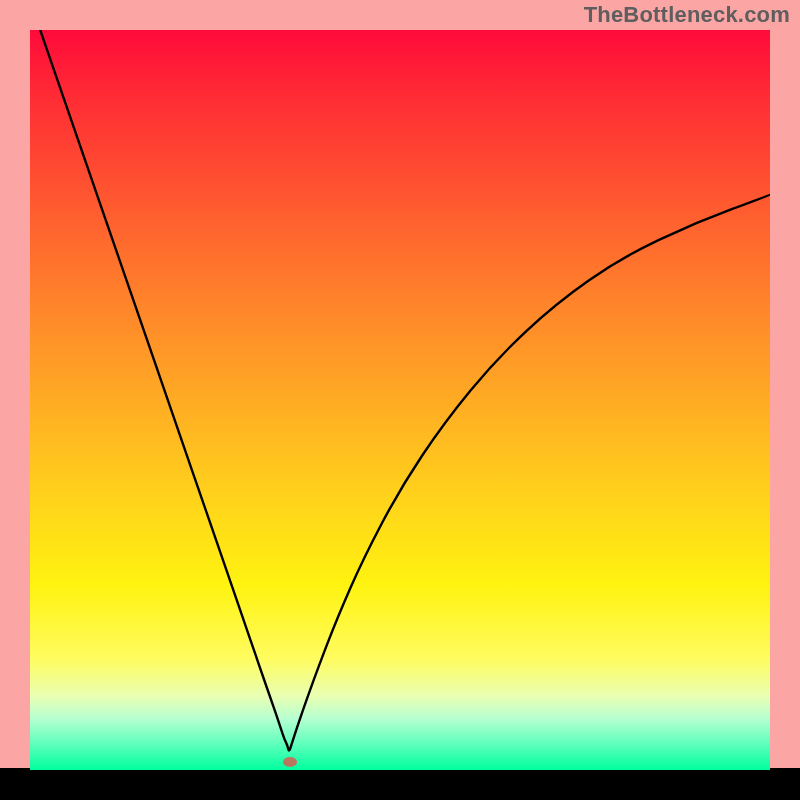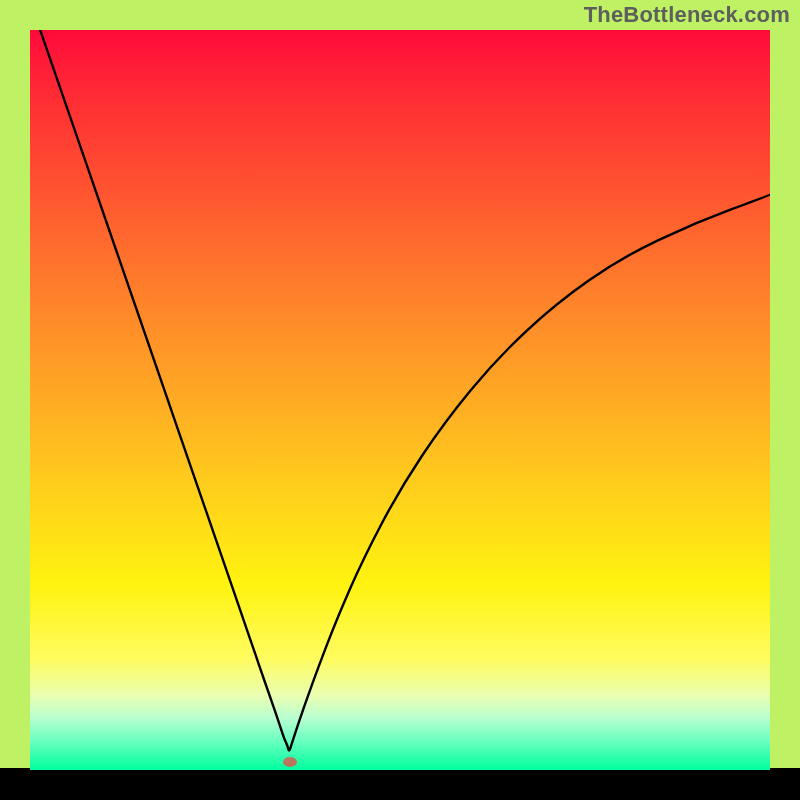--- a/index.html
+++ b/index.html
@@ -7,21 +7,21 @@
     padding: 0;
     width: 800px;
     height: 800px;
     overflow: hidden;
     background: #000;
   }
   .frame {
     position: relative;
     width: 800px;
     height: 768px;
-    background: #bef264;
+    background: #fca5a5;
   }
   .watermark {
     position: absolute;
     top: 2px;
     right: 10px;
     font-family: Arial, Helvetica, sans-serif;
     font-size: 22px;
     font-weight: 600;
     color: #5e5e5e;
     letter-spacing: 0.2px;

